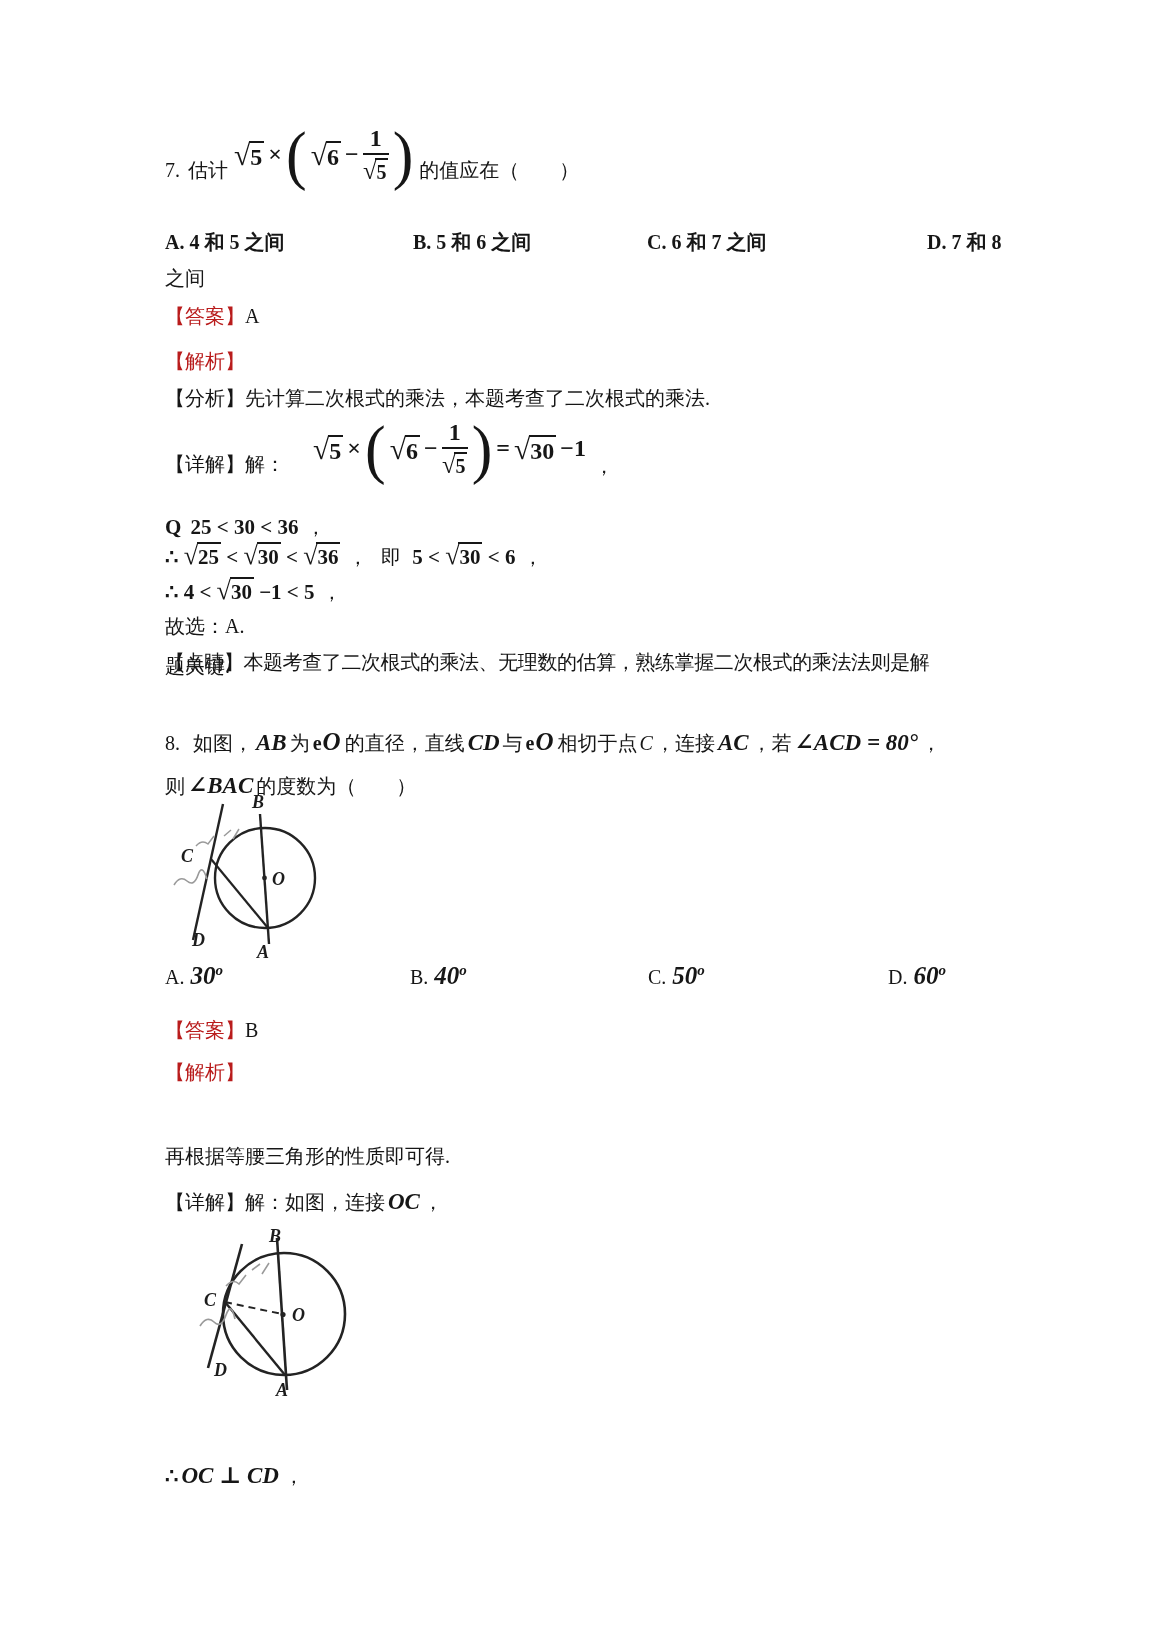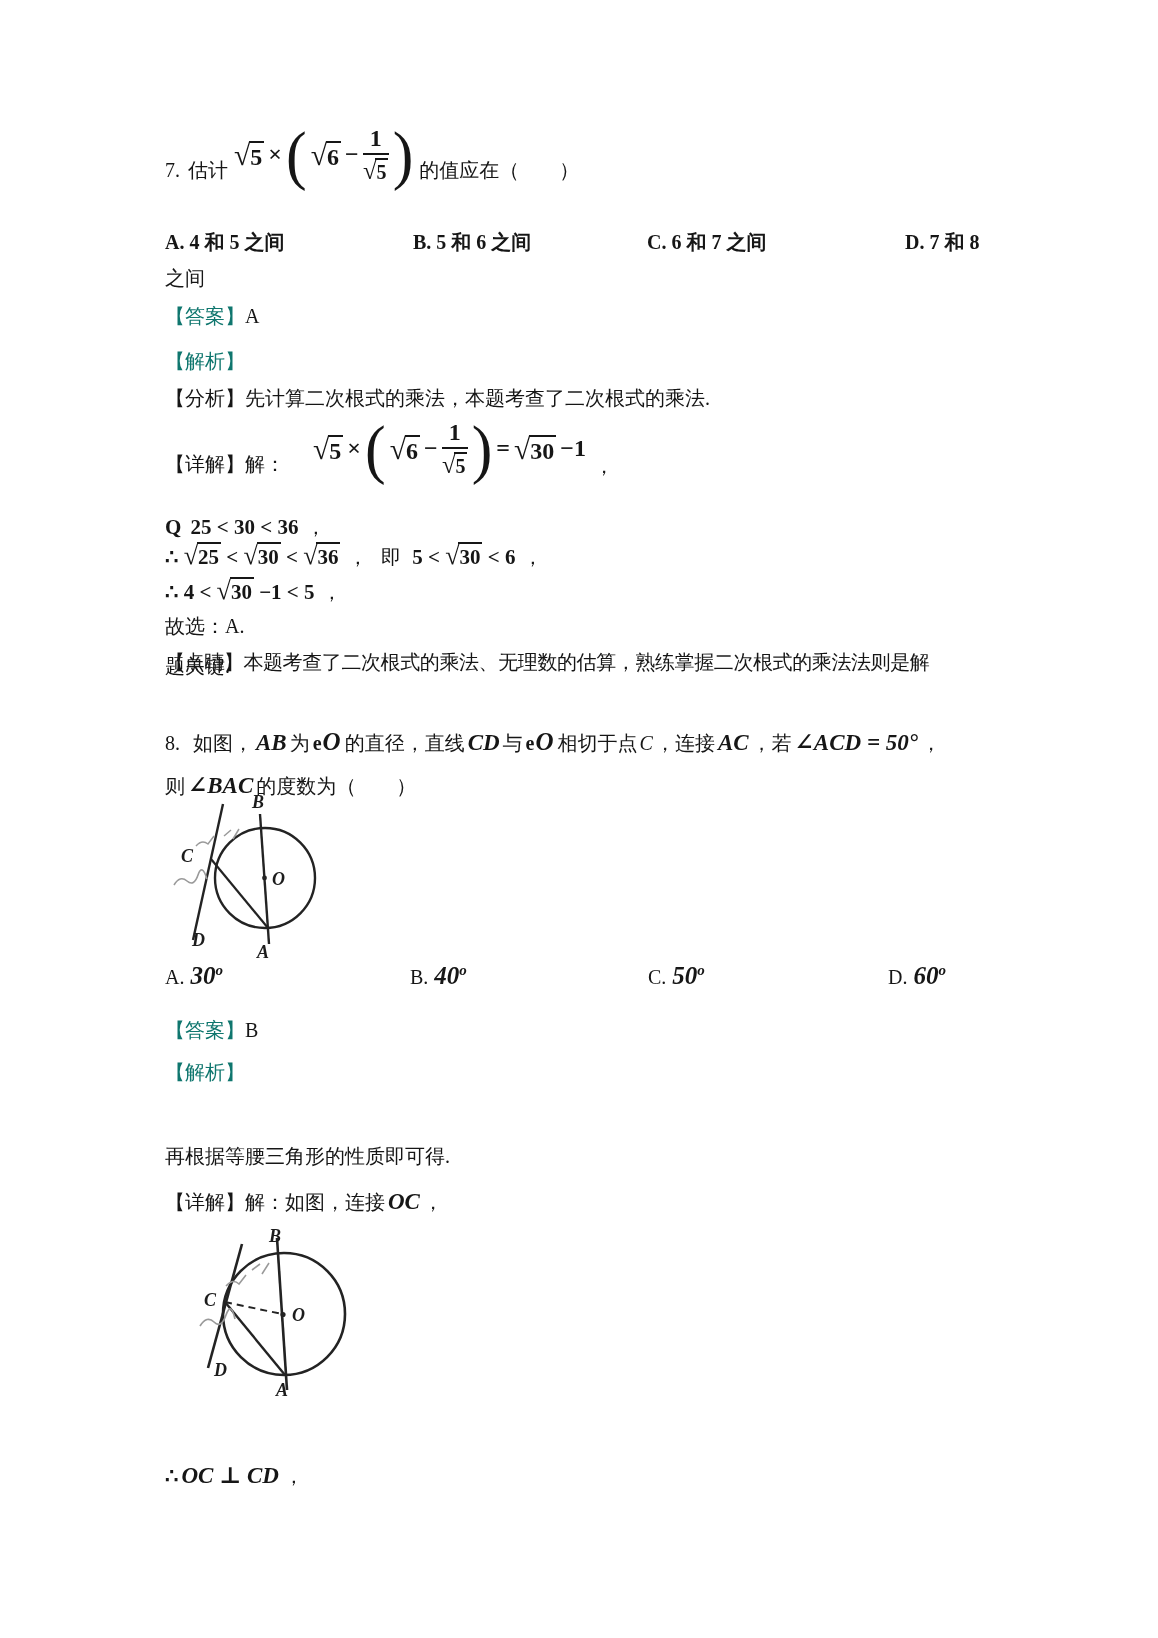--- a/index.html
+++ b/index.html
@@ -1,21 +1,21 @@
 <!DOCTYPE html>
 <html><head>
 <meta charset="utf-8">
 <style>
   html,body{margin:0;padding:0;background:#ffffff;}
   .page{position:relative;width:1158px;height:1638px;background:#fff;overflow:hidden;
         font-family:"Liberation Serif","DejaVu Serif",serif;color:#161616;}
   .abs{position:absolute;}
   .t{font-size:20px;line-height:28px;white-space:nowrap;}
   .tight{letter-spacing:-0.4px;}
-  .blue{color:#0f766e;}
+  .blue{color:#b91c1c;}
   
   .mi{font-style:italic;font-weight:bold;font-size:23px;padding:0 3px;}
   .mis{font-style:italic;font-size:20px;padding:0 2px;}
   .me{font-weight:bold;font-size:20px;padding-left:3px;}
   .mo{font-style:italic;font-weight:bold;font-size:25px;padding:0 4px 0 1px;}
   
   .mline{font-size:21px;font-weight:bold;white-space:nowrap;line-height:30px;}
   .mline .t{font-weight:normal;}
   
   .sq{white-space:nowrap;}
@@ -57,21 +57,21 @@
       </span>
       <span class="bigp">)</span>
     </span>
     <span class="t">的值应在（　　）</span>
   </div>
 
   <div class="abs" style="left:165px;top:228px;width:860px;height:30px;font-weight:bold;">
     <span class="opt t" style="left:0;"><span>A.</span> <span>4 和 5 之间</span></span>
     <span class="opt t" style="left:248px;"><span>B.</span> <span>5 和 6 之间</span></span>
     <span class="opt t" style="left:482px;"><span>C.</span> <span>6 和 7 之间</span></span>
-    <span class="opt t" style="left:740px;"><span>D.</span> <span>7 和 8</span></span>
+    <span class="opt t" style="left:762px;"><span>D.</span> <span>7 和 8</span></span>
   </div>
   <div class="abs t" style="left:165px;top:264px;">之间</div>
 
   <div class="abs t" style="left:165px;top:302px;">
     <span class="blue">【答案】</span><span>A</span>
   </div>
   <div class="abs t blue" style="left:165px;top:347px;">【解析】</div>
   <div class="abs t" style="left:165px;top:384px;">
     <span>【分析】</span><span>先计算二次根式的乘法，本题考查了二次根式的乘法.</span>
   </div>
@@ -125,21 +125,21 @@
   </div>
   <div class="abs t" style="left:165px;top:612px;">故选：A.</div>
 
   <div class="abs t tight" style="left:165px;top:648px;">
     <span>【点睛】</span><span>本题考查了二次根式的乘法、无理数的估算，熟练掌握二次根式的乘法法则是解</span>
   </div>
   <div class="abs t" style="left:165px;top:652px;">题关键.</div>
 
   <div class="abs" style="left:165px;top:720px;white-space:nowrap;line-height:44px;font-size:20px;">
     <span>8.</span>
-    <span style="margin-left:8px;">如图，</span><span class="mi">AB</span><span>为</span><span class="me">e</span><span class="mo">O</span><span>的直径，直线</span><span class="mi">CD</span><span>与</span><span class="me">e</span><span class="mo">O</span><span>相切于点</span><span class="mis">C</span><span>，连接</span><span class="mi">AC</span><span>，若</span><span class="mi">∠ACD = 50°</span><span>，</span>
+    <span style="margin-left:8px;">如图，</span><span class="mi">AB</span><span>为</span><span class="me">e</span><span class="mo">O</span><span>的直径，直线</span><span class="mi">CD</span><span>与</span><span class="me">e</span><span class="mo">O</span><span>相切于点</span><span class="mis">C</span><span>，连接</span><span class="mi">AC</span><span>，若</span><span class="mi">∠ACD = 80°</span><span>，</span>
   </div>
   <div class="abs" style="left:165px;top:766px;white-space:nowrap;line-height:40px;font-size:20px;">
     <span>则</span><span class="mi">∠BAC</span><span>的度数为（　　）</span>
   </div>
 
   <svg class="abs" style="left:168px;top:790px;" width="160" height="172" viewBox="0 0 160 172">
     <circle cx="97" cy="88" r="50" fill="none" stroke="#232323" stroke-width="2.4"></circle>
     <line x1="92" y1="24" x2="101" y2="154" stroke="#232323" stroke-width="2.4"></line>
     <line x1="55" y1="14" x2="25" y2="150" stroke="#232323" stroke-width="2.4"></line>
     <line x1="43" y1="69" x2="100" y2="138" stroke="#232323" stroke-width="2.2"></line>

